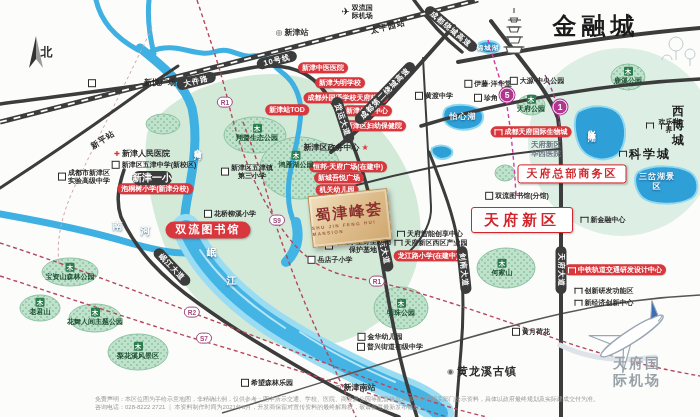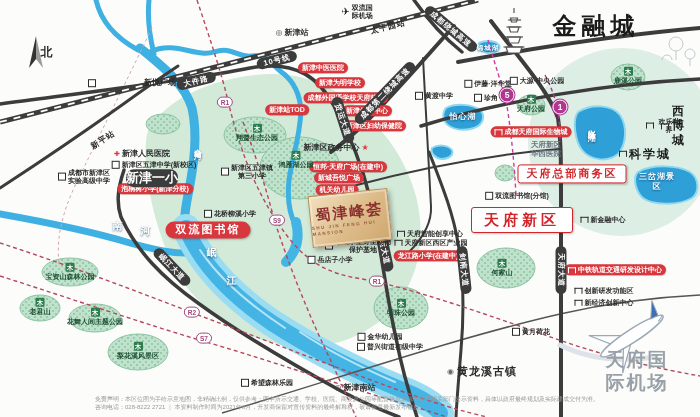--- a/index.html
+++ b/index.html
@@ -8,32 +8,32 @@
   #base{position:absolute;left:0;top:0;}
   #labels{position:absolute;left:0;top:0;width:700px;height:417px;}
   .it{position:absolute;display:flex;align-items:center;gap:2px;white-space:pre-line;line-height:1.2;font-weight:bold;}
   .tx{text-align:center;}
   .lb{font-size:8px;color:#2b2b2b;}
   .lb2{font-size:7px;color:#2b2b2b;}
   .lbg{font-size:7.5px;color:#6b7480;}
   .pk{flex-direction:column;gap:1px;font-size:7px;color:#1d4f33;}
   .t26{font-size:24px;color:#1b1b1b;letter-spacing:5px;margin-left:30px;}
   .t14{font-size:12px;color:#1b1b1b;letter-spacing:2px;margin-top:16px;}
-  .tgray{font-size:19px;color:#99a1a8;letter-spacing:2px;}
+  .tgray{font-size:14px;color:#99a1a8;letter-spacing:2px;}
   .t11{font-size:11px;color:#2b2b2b;letter-spacing:1px;}
   .bwr{background:#fff;border:1.5px solid #d1262c;color:#d1262c;font-size:11px;padding:2px 8px;
        border-radius:3px;letter-spacing:2px;box-shadow:1px 1px 2px rgba(0,0,0,.2);white-space:nowrap;}
   .bwr-lg{font-size:15px;padding:3px 12px;letter-spacing:4px;}
   .brf{background:#d8383d;color:#fff;font-size:11px;padding:2px 10px;border-radius:11px;
        letter-spacing:2px;box-shadow:1px 1px 2px rgba(0,0,0,.25);white-space:nowrap;}
   .brs{background:#d8383d;color:#fff;font-size:7px;padding:1.5px 4px;border-radius:6px;
        white-space:nowrap;box-shadow:.5px .5px 1px rgba(0,0,0,.2);}
   .rov{background:#3c3c3c;color:#fff;font-size:7.5px;padding:1px 7px;border-radius:9px;
        letter-spacing:1px;white-space:nowrap;}
-  .dkp{background:#3c3c3c;color:#fff;font-size:13px;padding:1px 0;border-radius:8px;white-space:nowrap;}
+  .dkp{background:#3c3c3c;color:#fff;font-size:10px;padding:1px 0;border-radius:8px;white-space:nowrap;}
   .stx{font-size:8px;color:#2b2b2b;letter-spacing:1px;white-space:nowrap;}
   .mc{width:13px;height:13px;border-radius:50%;background:#b0368f;color:#fff;font-size:8.5px;
       justify-content:center;border:1px solid #fff;box-shadow:0 0 0 1px #b0368f;}
   .mb{background:#fff;border:1px solid #a0487c;color:#a0487c;font-size:6.5px;padding:.5px 3px;border-radius:6px;}
   .rv{color:#fff;font-size:8px;text-shadow:0 1px 2px rgba(0,60,100,.8);letter-spacing:1px;}
   .rv2{font-size:6.5px;}
   .rvb{font-size:10px;}
   .vert{writing-mode:vertical-rl;letter-spacing:2px;}
   .nlab{font-size:12px;color:#2b2b2b;letter-spacing:1px;}
   .dis{font-size:6px;color:#9a9a9a;font-weight:normal;white-space:nowrap;}

